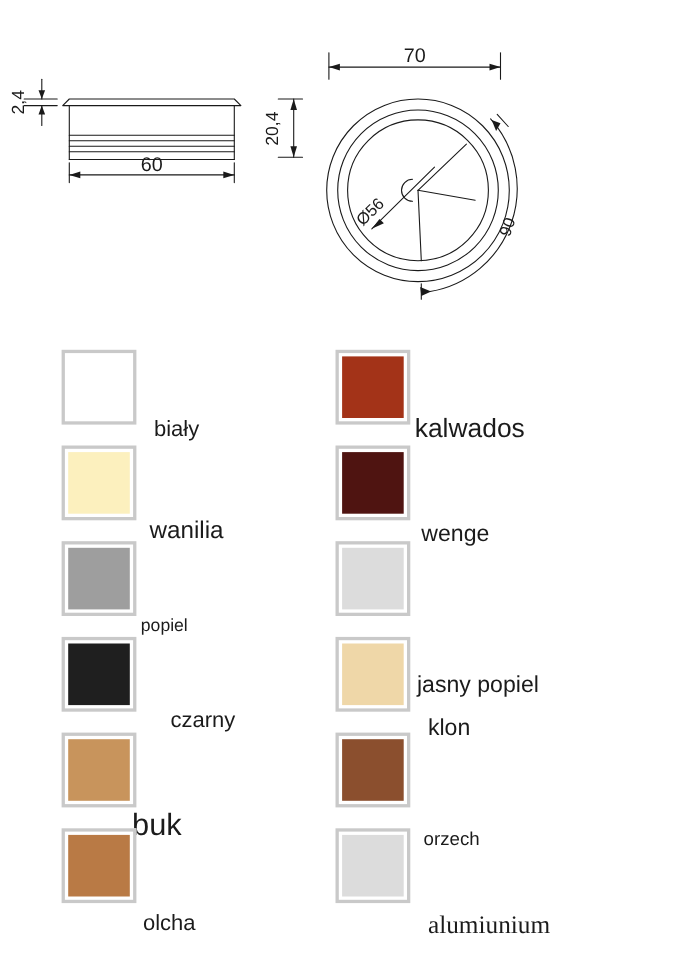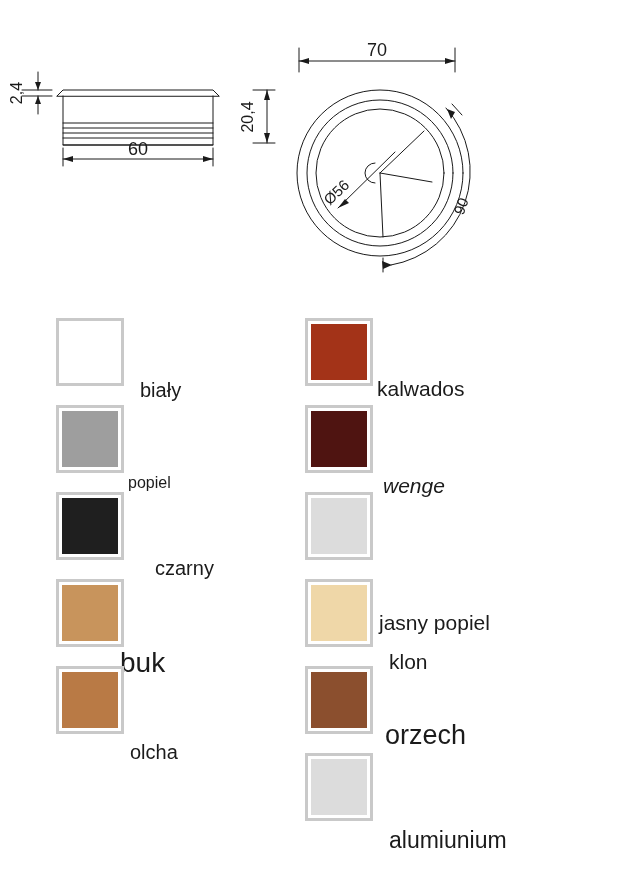--- a/index.html
+++ b/index.html
@@ -158,20 +158,26 @@
 <div id="swatch-catalogue">
   <div class="swatch-column" id="swatch-column-left">
       <div class="swatch-row">
         <div class="swatch-chip">
           <div class="fill" style="background: rgb(255, 255, 255);"></div>
         </div>
         <div class="swatch-label" style="font-size: 20px; position: absolute; left: 84px; top: 62px;">biały</div>
       </div>
       <div class="swatch-row">
         <div class="swatch-chip">
+          <div class="fill" style="background: rgb(252, 240, 190);"></div>
+        </div>
+        <div class="swatch-label" style="font-size: 22px; position: absolute; left: 80px; top: 66px;">wanilia</div>
+      </div>
+      <div class="swatch-row">
+        <div class="swatch-chip">
           <div class="fill" style="background: rgb(158, 158, 158);"></div>
         </div>
         <div class="swatch-label" style="font-size: 16px; position: absolute; left: 72px; top: 70px;">popiel</div>
       </div>
       <div class="swatch-row">
         <div class="swatch-chip">
           <div class="fill" style="background: rgb(31, 31, 31);"></div>
         </div>
         <div class="swatch-label" style="font-size: 20px; position: absolute; left: 70px; top: 66px; margin-left: 29px;">czarny</div>
       </div>
@@ -186,46 +192,46 @@
           <div class="fill" style="background: rgb(185, 122, 69);"></div>
         </div>
         <div class="swatch-label" style="font-size: 20px; position: absolute; left: 74px; top: 76px;">olcha</div>
       </div>
     </div>
   <div class="swatch-column" id="swatch-column-right">
       <div class="swatch-row">
         <div class="swatch-chip">
           <div class="fill" style="background: rgb(163, 51, 24);"></div>
         </div>
-        <div class="swatch-label" style="font-size: 21px; position: absolute; left: 72px; top: 60px;">kalwados</div>
+        <div class="swatch-label" style="font-size: 24px; position: absolute; left: 72px; top: 60px;">kalwados</div>
       </div>
       <div class="swatch-row">
         <div class="swatch-chip">
           <div class="fill" style="background: rgb(79, 20, 17);"></div>
         </div>
-        <div class="swatch-label" style="font-size: 21px; position: absolute; left: 78px; top: 70px; font-style: italic;">wenge</div>
+        <div class="swatch-label" style="font-size: 21px; position: absolute; left: 78px; top: 70px;">wenge</div>
       </div>
       <div class="swatch-row">
         <div class="swatch-chip">
           <div class="fill" style="background: rgb(220, 220, 220);"></div>
         </div>
         <div class="swatch-label" style="font-size: 21px; position: absolute; left: 74px; top: 72px; margin-top: 48px;">jasny popiel</div>
       </div>
       <div class="swatch-row">
         <div class="swatch-chip">
           <div class="fill" style="background: rgb(239, 215, 168);"></div>
         </div>
         <div class="swatch-label" style="font-size: 21px; position: absolute; left: 84px; top: 72px;">klon</div>
       </div>
       <div class="swatch-row">
         <div class="swatch-chip">
           <div class="fill" style="background: rgb(139, 79, 46);"></div>
         </div>
-        <div class="swatch-label" style="font-size: 27px; position: absolute; left: 80px; top: 56px;">orzech</div>
+        <div class="swatch-label" style="font-size: 17px; position: absolute; left: 80px; top: 88px;">orzech</div>
       </div>
       <div class="swatch-row">
         <div class="swatch-chip">
           <div class="fill" style="background: rgb(220, 220, 220);"></div>
         </div>
-        <div class="swatch-label" style="font-size: 23px; position: absolute; left: 84px; top: 76px;">alumiunium</div>
+        <div class="swatch-label" style="font-size: 23px; position: absolute; left: 84px; top: 76px; font-family: Liberation Serif, serif;">alumiunium</div>
       </div>
     </div>
 </div>
 
 </body></html>

